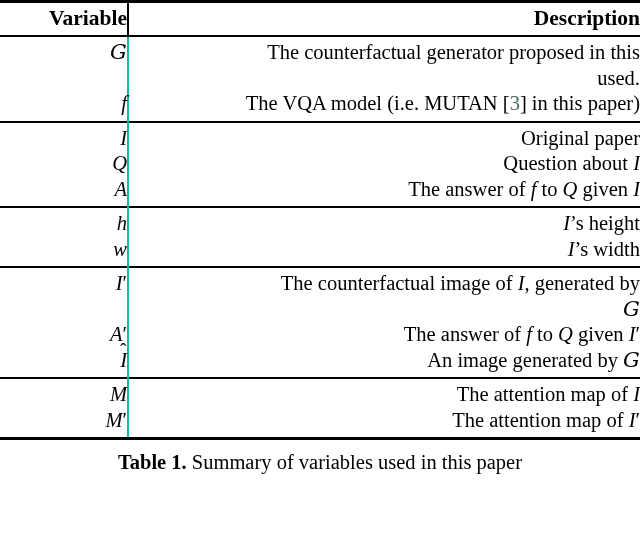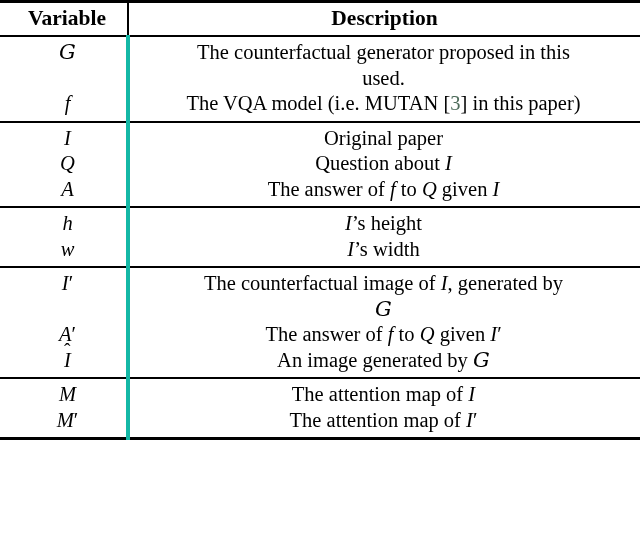--- a/index.html
+++ b/index.html
@@ -28,21 +28,21 @@
     width: 640px;
     border-collapse: collapse;
     table-layout: fixed;
   }
   .tbl col.c-var { width: 128px; }
   .tbl col.c-desc { width: 512px; }
 
   .tbl td, .tbl th {
     padding: 0;
     vertical-align: top;
-    text-align: center;
+    text-align: right;
     font-weight: normal;
     margin-top: 44px;
   }
 
   
   .rule-top td, .rule-top th { border-top: 3px solid #000; }
   .rule-mid td, .rule-mid th { border-top: 2px solid #000; }
   .rule-bot td, .rule-bot th { border-top: 3px solid #000; }
 
   
@@ -62,22 +62,22 @@
     font-size: 20.5px;
     line-height: 25.5px;
   }
   td.cell-var {
     padding-left: 9px;
     font-style: italic;
     white-space: nowrap;
   }
   td.cell-desc {
     padding-left: 18px;
-    padding-right: 21px;
-    border-left: 4px solid #14b8a6;
+    padding-right: 0;
+    border-left: 2px solid #14b8a6;
   }
 
   
   tbody.grp > tr:first-child td { padding-top: 3px; }
   tbody.grp > tr:last-child  td { padding-bottom: 4px; }
 
   
   .mi {
     font-style: italic;
     font-family: "Liberation Serif", "DejaVu Serif", serif;
@@ -255,14 +255,17 @@
     </tbody>
 
     <tbody>
       <tr class="rule-bot">
         <td></td>
         <td></td>
       </tr>
     </tbody>
   </table>
 
+  <div class="caption">
+    <span class="cap-label">Table 1.</span><span>&nbsp;</span><span>Summary of variables used in this paper</span>
+  </div>
 
 </div>
 
 </body></html>

